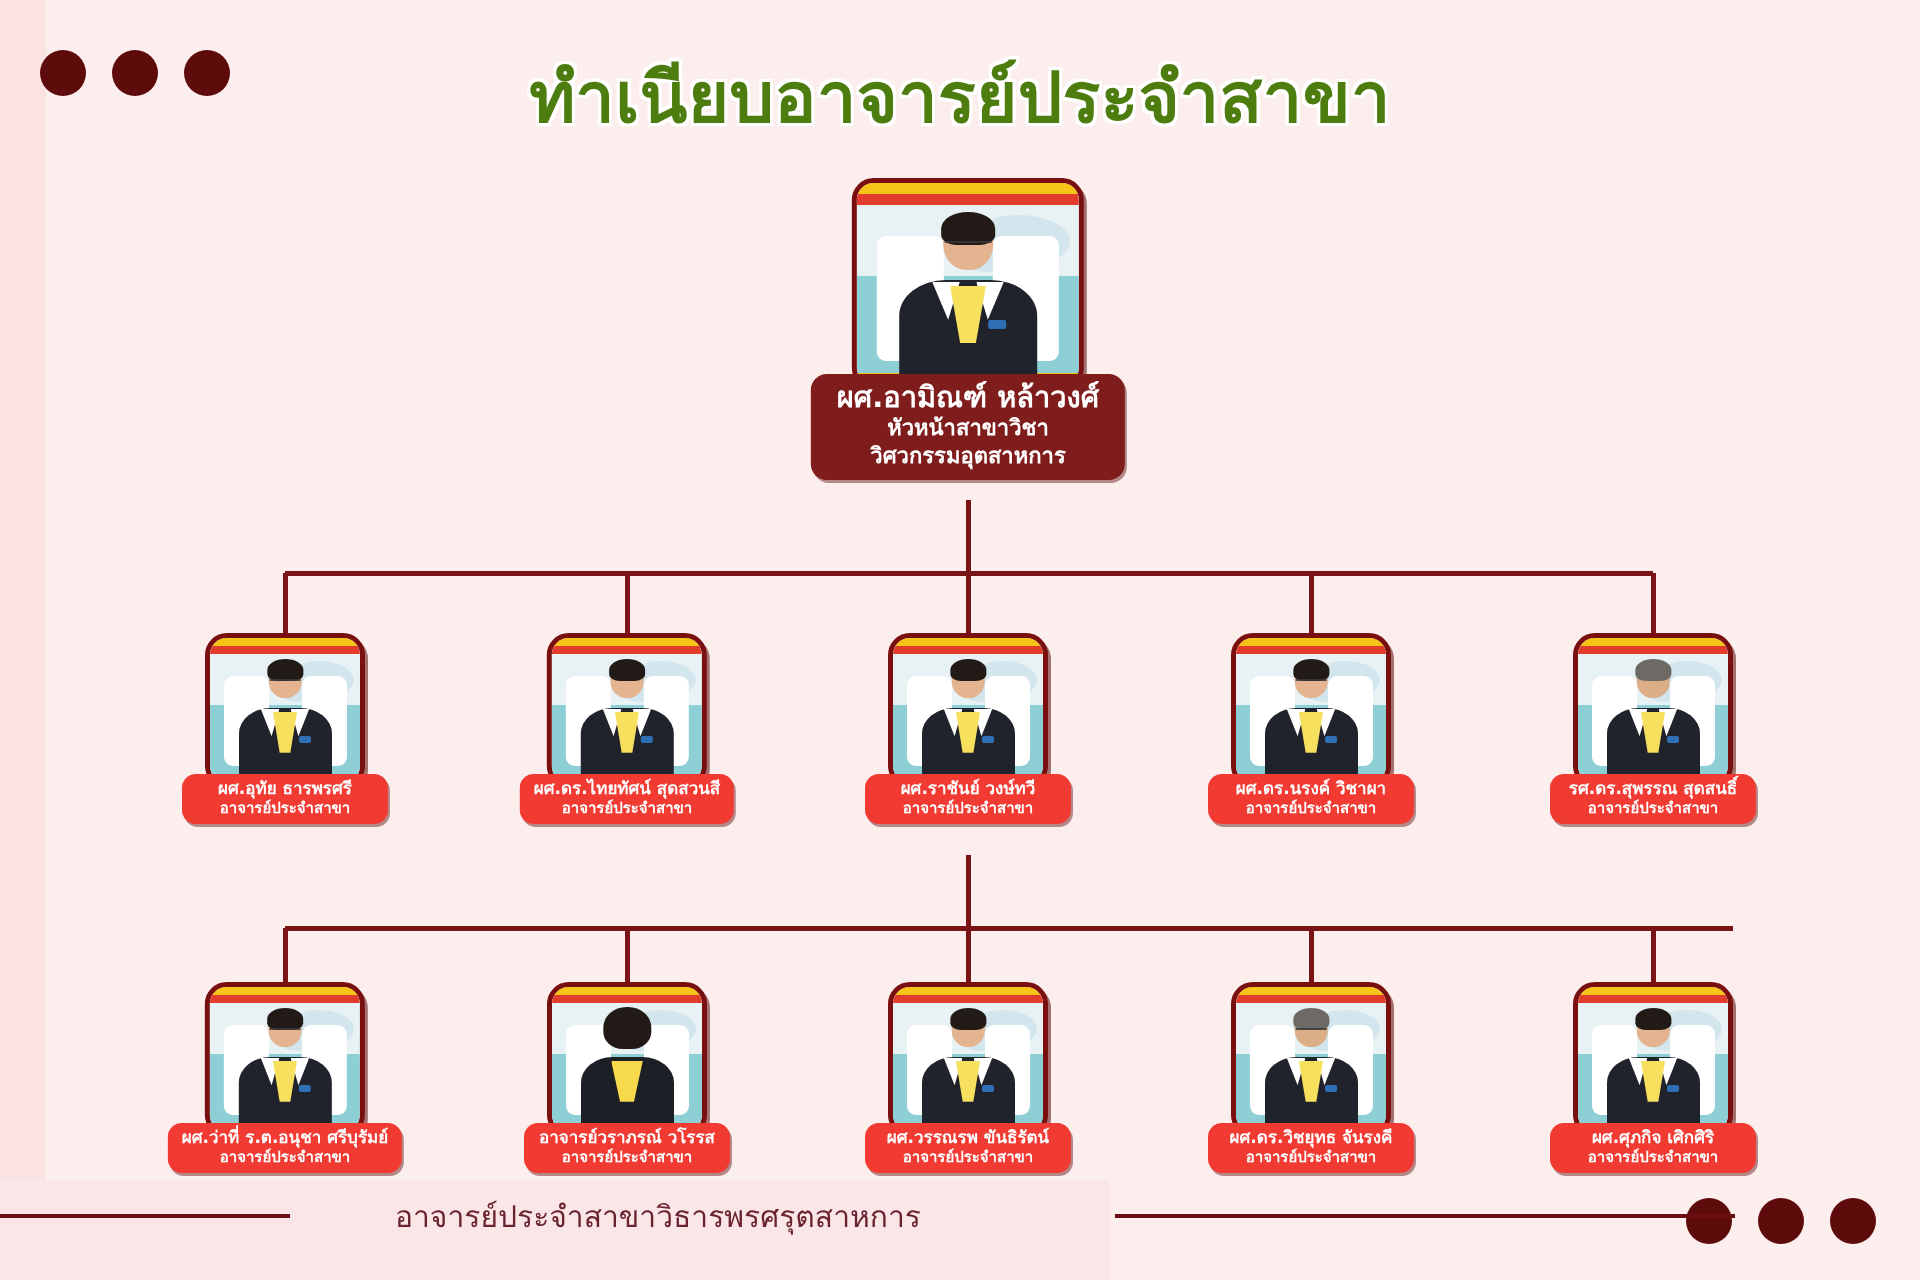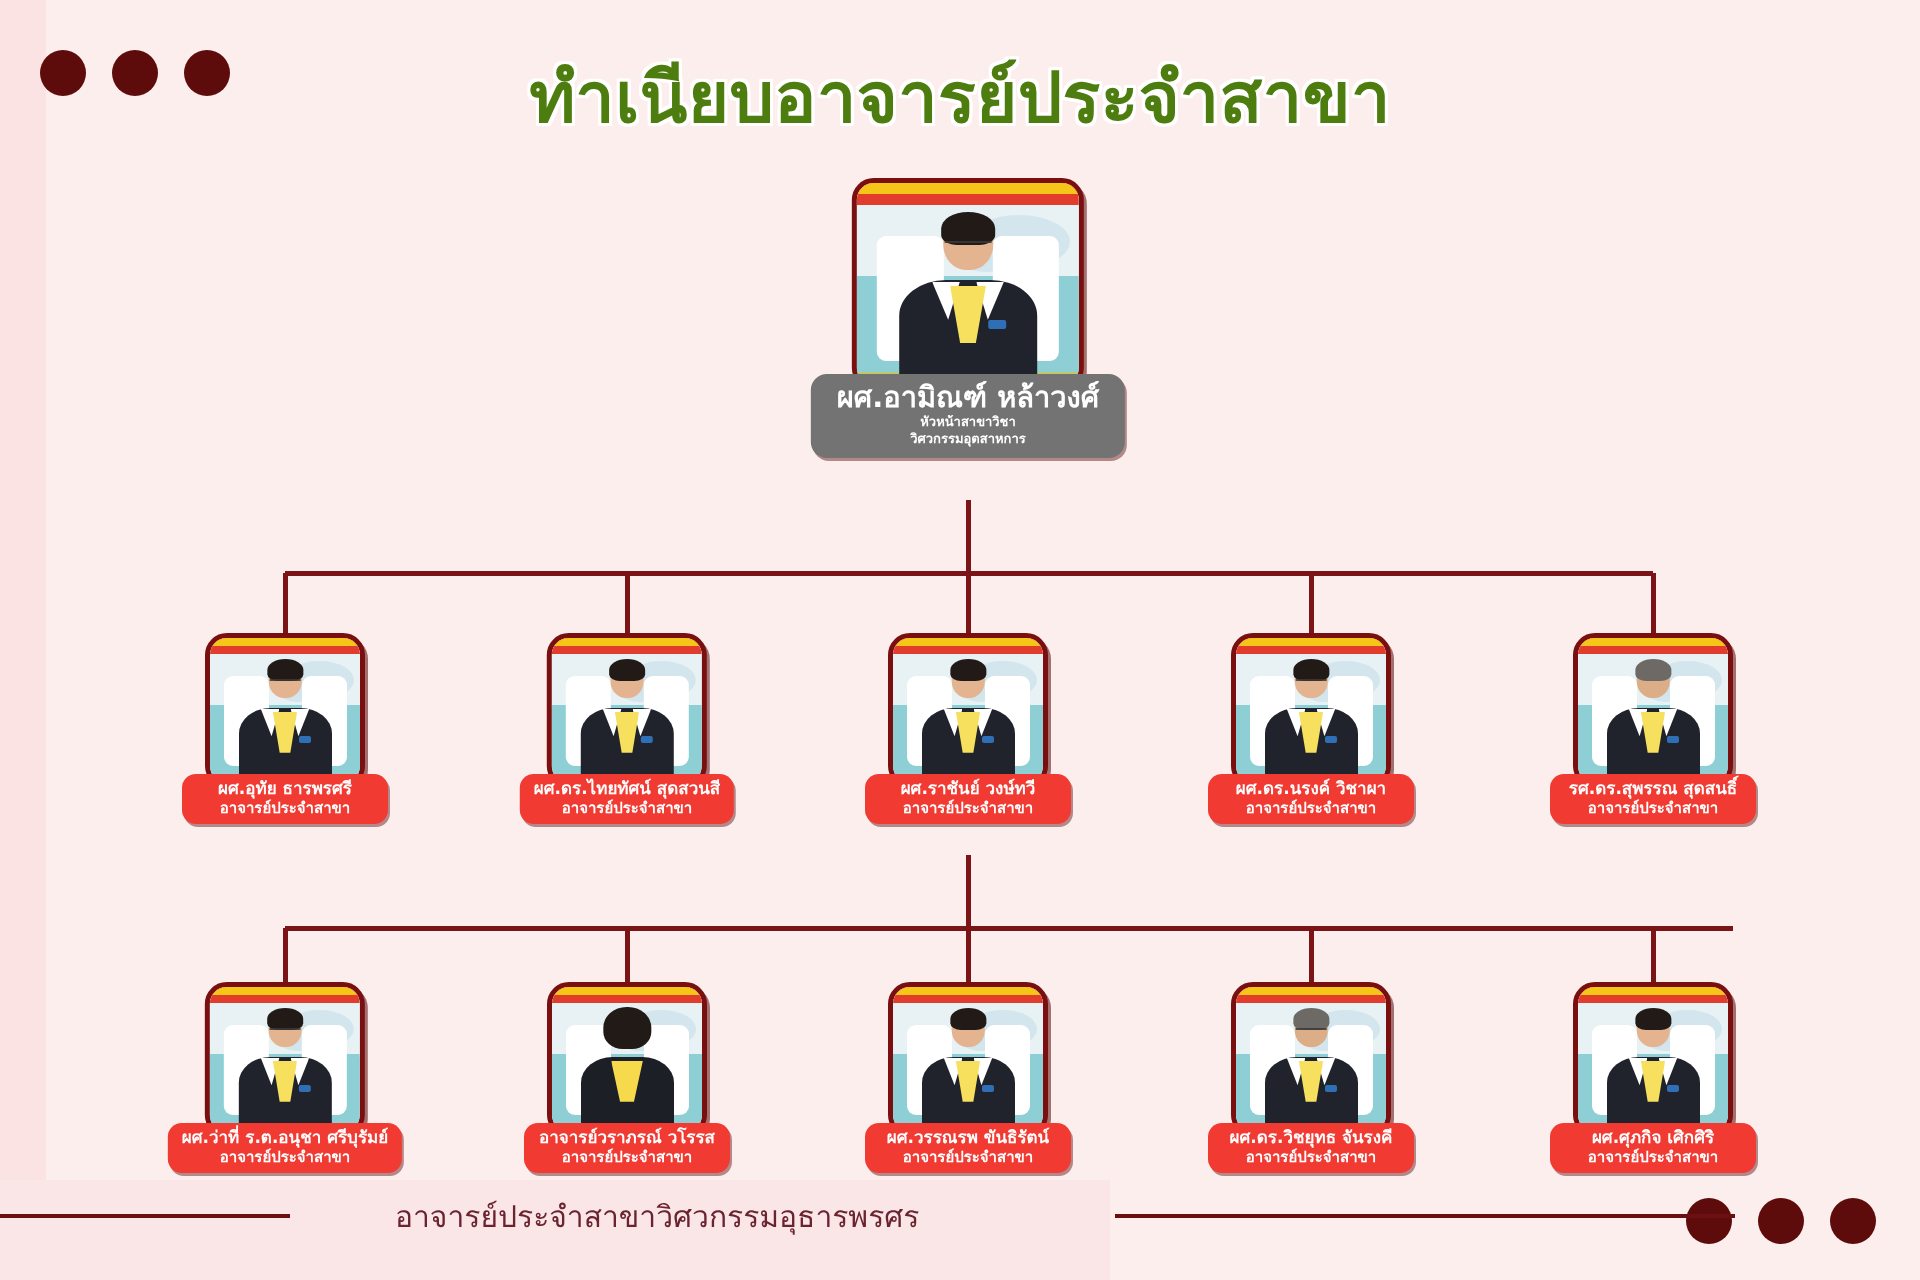--- a/index.html
+++ b/index.html
@@ -264,21 +264,21 @@
     margin-top: -14px;
     position: relative;
     z-index: 3;
     text-align: center;
     color: #ffffff;
     border-radius: 14px;
     padding: 5px 14px 7px;
     box-shadow: 2px 3px 0 rgba(90,10,10,0.45);
   }
   .plate.lead {
-    background: #737373;
+    background: #7f1d1d;
     border-radius: 16px;
     padding: 7px 26px 11px;
     min-width: 300px;
     margin-top: -16px;
   }
   .plate.member {
     background: #f03a32;
     min-width: 206px;
   }
   .plate .pname {
@@ -287,21 +287,21 @@
     line-height: 1.15;
     white-space: nowrap;
   }
   .plate.lead .pname { font-size: 29px; }
   .plate .prole {
     font-size: 15px;
     font-weight: bold;
     line-height: 1.25;
     white-space: nowrap;
   }
-  .plate.lead .prole { font-size: 13px; }
+  .plate.lead .prole { font-size: 22px; }
 </style>
 </head>
 <body>
 
 <div id="poster">
 
   <div class="bg-wash-left"></div>
   <div class="bg-wash-bottom"></div>
   <div class="bg-wash-topright"></div>
 
@@ -667,16 +667,16 @@
         </div>
       </div>
       <div class="plate member">
         <div class="pname">ผศ.ศุภกิจ เศิกศิริ</div>
         <div class="prole">อาจารย์ประจำสาขา</div>
       </div>
     </div>
   </div>
 
   <div class="footer-rule footer-rule-left"></div>
-  <div class="footer-caption">อาจารย์ประจำสาขาวิศวกรรมอุธารพรศร</div>
+  <div class="footer-caption">อาจารย์ประจำสาขาวิธารพรศรุตสาหการ</div>
   <div class="footer-rule footer-rule-right"></div>
 
 </div>
 
 </body></html>

